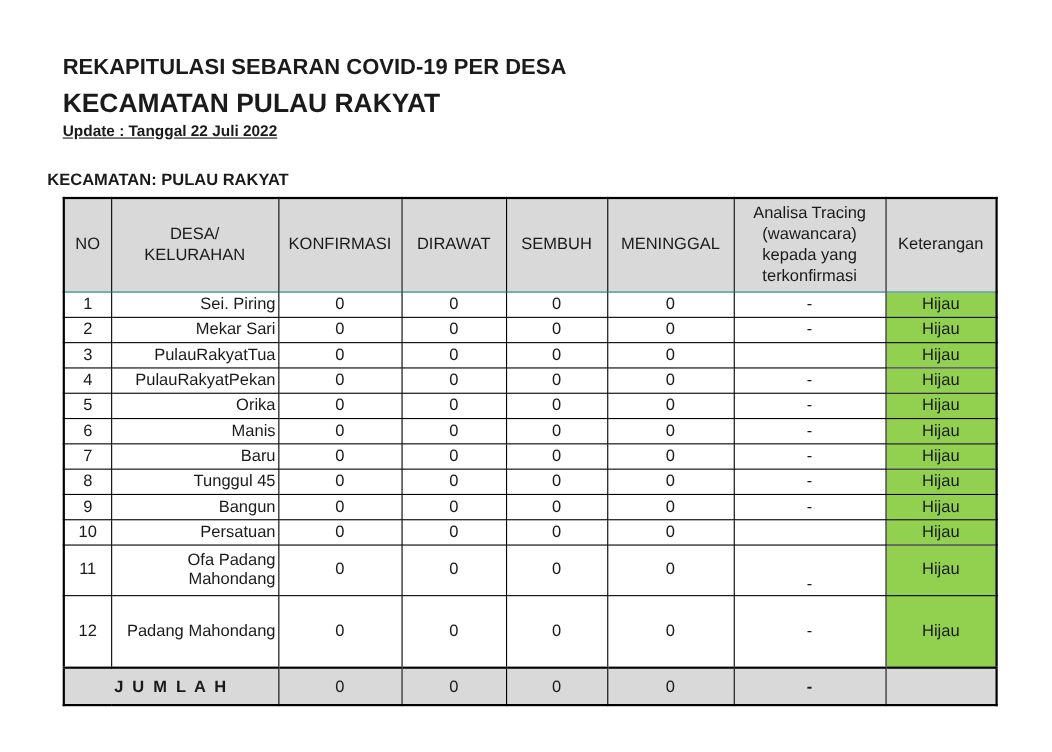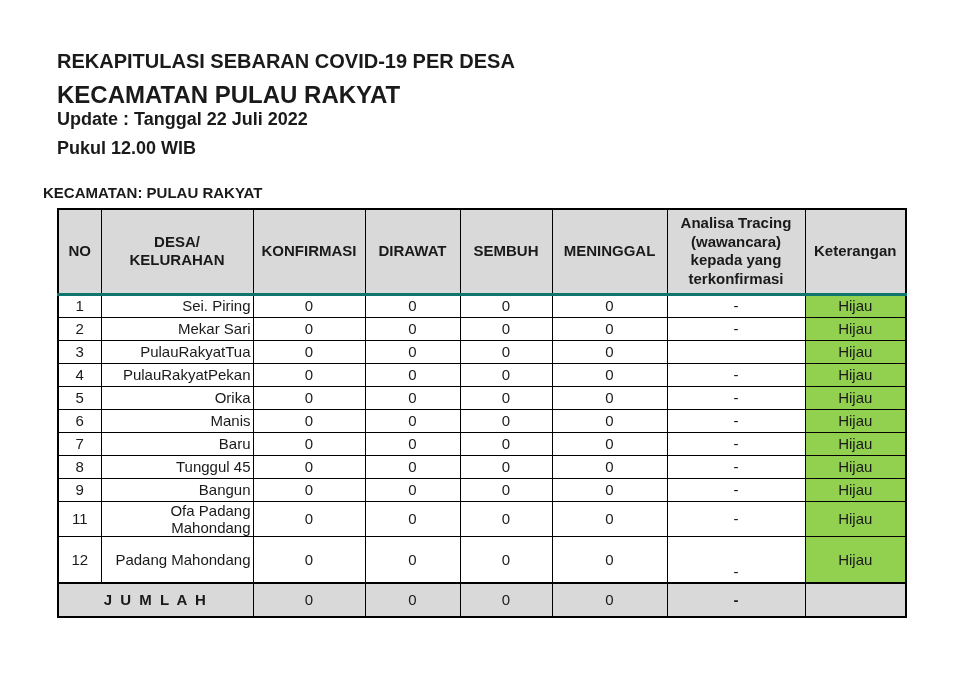--- a/index.html
+++ b/index.html
@@ -16,21 +16,21 @@
   
   .titles {
     padding-top: 50px;
     margin-left: 57px;
     width: 848px;
     text-align: left;
     font-weight: bold;
   }
   .t1 { font-size: 20px; line-height: 23px; margin-bottom: 10px; }
   .t2 { font-size: 24px; line-height: 23px; margin-bottom: 3px; }
-  .t3 { font-size: 18px; line-height: 21px; margin-bottom: 8px; }
+  .t3 { font-size: 14px; line-height: 21px; margin-bottom: 8px; text-decoration: underline; }
   .t4 { font-size: 18px; line-height: 21px; }
 
   .section-label {
     margin: 25px 0 7px 43px;
     font-weight: bold;
     font-size: 15px;
   }
 
   
   table {
@@ -41,25 +41,25 @@
     border: 2px solid #000;
   }
   th, td {
     border: 1px solid #000;
     font-size: 15px;
     padding: 0 2px;
     overflow: hidden;
   }
   thead th {
     background: var(--header-bg, #d9d9d9);
-    font-weight: bold;
+    font-weight: normal;
     height: 85px;
     text-align: center;
     vertical-align: middle;
-    border-bottom: 3px solid #0f766e;
+    border-bottom: 1px solid #0f766e;
     line-height: 1.25;
   }
   th.h-desa { white-space: pre-line; }
   tbody tr { height: 23px; }
   tbody tr:nth-child(11) { height: 46px; }
   tbody tr:nth-child(12) { height: 66px; margin-left: 16px; }
   tbody td { vertical-align: middle; line-height: 1.15; }
   tbody tr:nth-child(11) td.c-analisa { vertical-align: bottom; padding-bottom: 1px; }
   .c-no, .c-konfirmasi, .c-dirawat, .c-sembuh, .c-meninggal,
   .c-analisa, .c-keterangan { text-align: center; }
@@ -73,21 +73,20 @@
 </style>
 </head>
 <body style="--header-bg: #d9d9d9; --green: #92d050;">
 
 <div class="page">
 
   <div class="titles">
     <div class="t1">REKAPITULASI SEBARAN COVID-19 PER DESA</div>
     <div class="t2">KECAMATAN PULAU RAKYAT</div>
     <div class="t3">Update : Tanggal 22 Juli 2022</div>
-    <div class="t4">Pukul 12.00 WIB</div>
   </div>
 
   <div class="section-label">KECAMATAN: PULAU RAKYAT</div>
 
   <table>
     <colgroup>
       <col style="width:43px">
         <col style="width:152px">
         <col style="width:112px">
       <col style="width:95px">
@@ -194,20 +193,30 @@
           <td class="c-no">9</td>
           <td class="c-desa">Bangun</td>
           <td class="c-konfirmasi">0</td>
           <td class="c-dirawat">0</td>
           <td class="c-sembuh">0</td>
           <td class="c-meninggal">0</td>
           <td class="c-analisa">-</td>
           <td class="c-keterangan green">Hijau</td>
         </tr>
         <tr>
+          <td class="c-no">10</td>
+          <td class="c-desa">Persatuan</td>
+          <td class="c-konfirmasi">0</td>
+          <td class="c-dirawat">0</td>
+          <td class="c-sembuh">0</td>
+          <td class="c-meninggal">0</td>
+          <td class="c-analisa"></td>
+          <td class="c-keterangan green">Hijau</td>
+        </tr>
+        <tr>
           <td class="c-no">11</td>
           <td class="c-desa">Ofa Padang Mahondang</td>
           <td class="c-konfirmasi">0</td>
           <td class="c-dirawat">0</td>
           <td class="c-sembuh">0</td>
           <td class="c-meninggal">0</td>
           <td class="c-analisa">-</td>
           <td class="c-keterangan green">Hijau</td>
         </tr>
         <tr>

